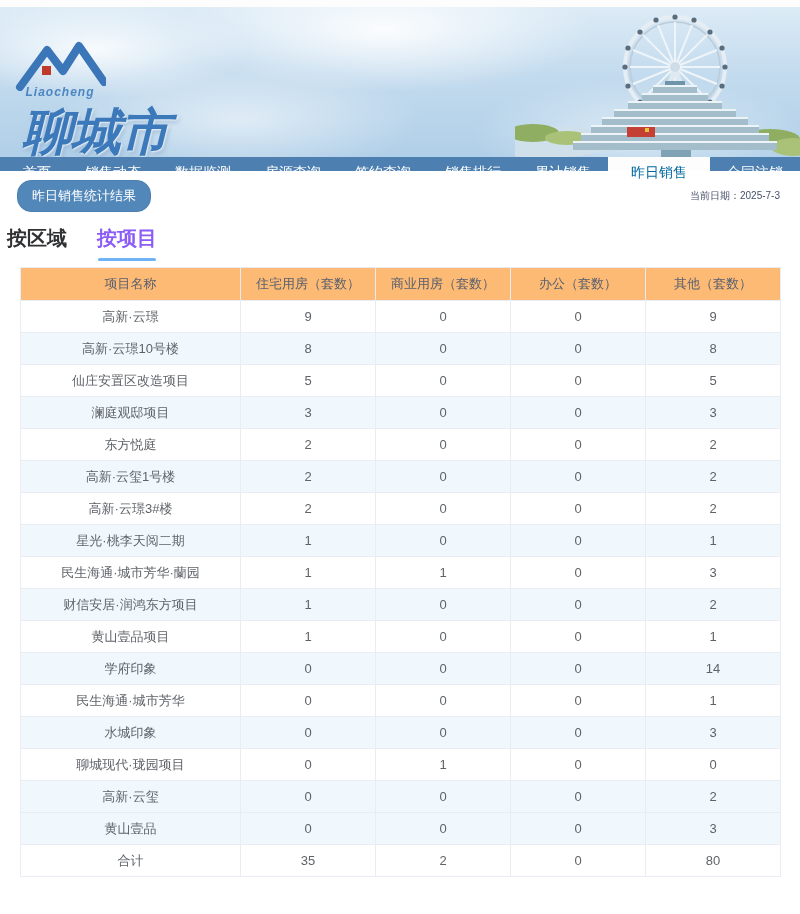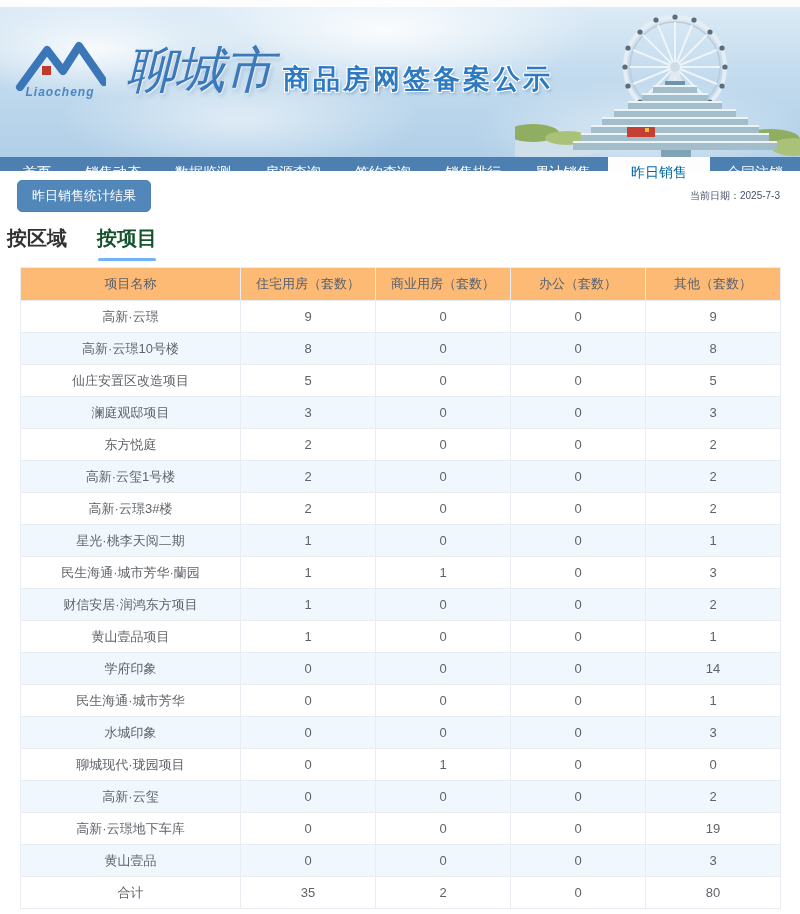--- a/index.html
+++ b/index.html
@@ -14,29 +14,29 @@
   .site-header {
     position:relative; height:157px; overflow:hidden;
     border-top:7px solid #fdfdfd;
     background:
       radial-gradient(ellipse 220px 70px at 12% 28%, rgba(255,255,255,.85), rgba(255,255,255,0) 70%),
       radial-gradient(ellipse 300px 90px at 48% 15%, rgba(255,255,255,.9), rgba(255,255,255,0) 70%),
       radial-gradient(ellipse 260px 80px at 30% 75%, rgba(255,255,255,.55), rgba(255,255,255,0) 70%),
       radial-gradient(ellipse 240px 80px at 80% 85%, rgba(255,255,255,.5), rgba(255,255,255,0) 70%),
       linear-gradient(180deg,#dcebf6 0%,#c3dbee 45%,#b0cfe8 100%);
   }
-  .logo-wrap { position:absolute; left:14px; top:30px; display:flex; align-items:flex-start; }
+  .logo-wrap { position:absolute; left:14px; top:30px; display:flex; align-items:flex-start;flex-direction:column; }
   .logo-mark { display:flex; flex-direction:column; align-items:center; }
   .logo-script {
     font-size:12px; font-style:italic; color:#4c86c0; margin-top:-6px;
     letter-spacing:1px; font-weight:bold;
   }
   .city-name {
-    font-size:50px; font-weight:normal; font-style:italic; color:#3c79bb;
-    line-height:66px; margin-left:20px; letter-spacing:-1px;
+    font-size:50px; font-weight:bold; font-style:italic; color:#3c79bb;
+    line-height:66px; margin-left:8px; letter-spacing:-1px;
     text-shadow:1px 1px 2px rgba(255,255,255,.8), 2px 3px 4px rgba(90,130,175,.35);
     font-family:"DejaVu Serif","Liberation Serif",serif;
   }
   .site-title {
     font-size:27px; font-weight:bold; color:#2e7ac2; letter-spacing:3px;
     margin:24px 0 0 10px;
     text-shadow:-1px -1px 0 #fff,1px -1px 0 #fff,-1px 1px 0 #fff,1px 1px 0 #fff,2px 3px 3px rgba(110,150,195,.55);
   }
   .header-photo { position:absolute; right:0; top:0; width:285px; height:157px; }
 
@@ -45,32 +45,32 @@
   .nav-item {
     color:#ffffff; font-size:14px; line-height:30px; padding:0 17px;
     cursor:pointer; white-space:nowrap;
   }
   .nav-item.active { background:#fdfdfd; color:#0369a1; padding:0 23px; }
 
   
   .toolbar { display:flex; justify-content:space-between; align-items:center; margin:9px 20px 0 17px; }
   .result-btn {
     background:#5287ba; color:#ffffff; border:1px solid #4d80b1; font-size:13px;
-    padding:6px 14px; border-radius:5px; cursor:pointer;
+    padding:6px 14px; border-radius:14px; cursor:pointer;
     font-family:"Liberation Sans","DejaVu Sans",sans-serif;
   }
   .current-date { font-size:10px; color:#47506a; }
 
   
   .view-tabs { display:flex; gap:30px; margin:13px 0 6px 7px; }
   .view-tab {
     font-size:20px; font-weight:bold; color:#303133; padding-bottom:9px;
     position:relative; cursor:pointer;
   }
-  .view-tab.active { color:#14532d; }
+  .view-tab.active { color:#8b5cf6; }
   .view-tab.active::after {
     content:""; position:absolute; left:1px; right:1px; bottom:0; height:3px;
     background:#70b3f7; border-radius:2px;
   }
 
   
   .table-wrap { margin:4px 20px 0; }
   table.sales { width:760px; border-collapse:collapse; table-layout:fixed; font-size:13px; color:#5f6368; }
   .sales th, .sales td { border:1px solid #e9edf3; text-align:center; padding:0 4px; font-weight:normal; overflow:hidden; white-space:nowrap; }
   .sales th { background:#fdba74; color:#596070; height:33px; font-weight:500; }
@@ -322,27 +322,20 @@
           <td>0</td>
           <td>0</td>
         </tr>
         <tr class="stripe">
           <td>高新·云玺</td>
           <td>0</td>
           <td>0</td>
           <td>0</td>
           <td>2</td>
         </tr>
-        <tr>
-          <td>高新·云璟地下车库</td>
-          <td>0</td>
-          <td>0</td>
-          <td>0</td>
-          <td>19</td>
-        </tr>
         <tr class="stripe">
           <td>黄山壹品</td>
           <td>0</td>
           <td>0</td>
           <td>0</td>
           <td>3</td>
         </tr>
         <tr>
           <td>合计</td>
           <td>35</td>

